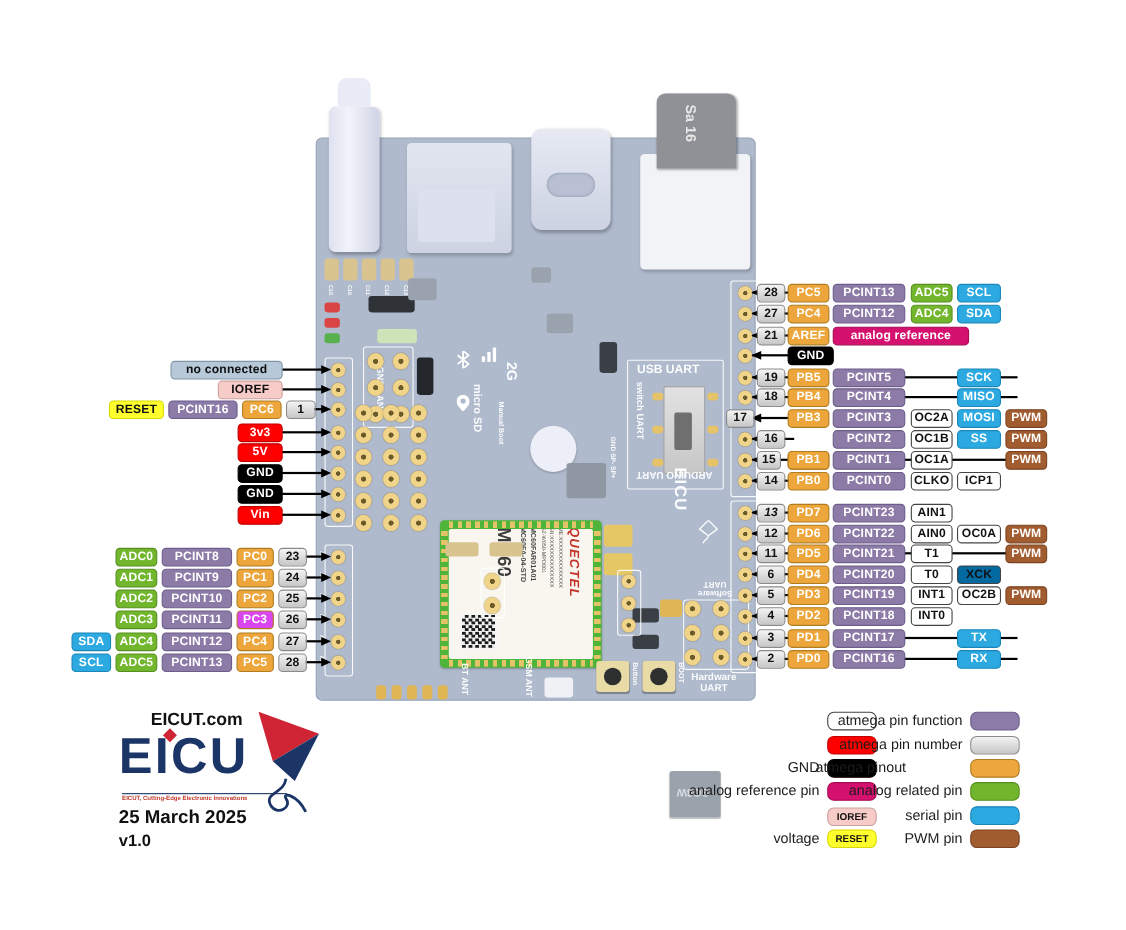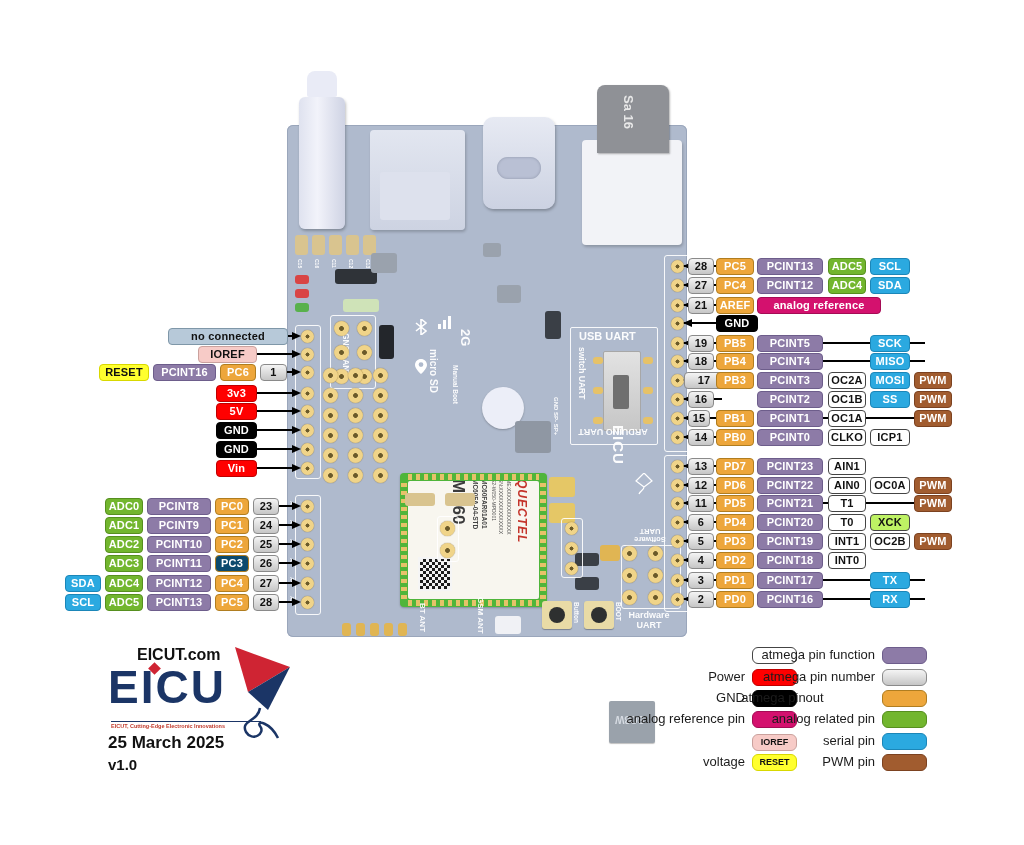--- a/index.html
+++ b/index.html
@@ -250,21 +250,21 @@
       <div class="cline" style="left: 780px; top: 360px; width: 145px;"></div>
       <div class="arrow-l" style="left: 683px; top: 356.5px;"></div>
       <div class="hole" style="left: 670.5px; top: 354.5px;"></div>
       <div class="cell" style="left: 688px; top: 352.5px; width: 26px; color: rgb(17, 17, 17); border-color: rgb(138, 138, 138); background: linear-gradient(rgb(244, 244, 244), rgb(198, 198, 198));">18</div>
       <div class="cell" style="left: 716px; top: 352.5px; width: 38px; color: rgb(255, 255, 255); border-color: rgb(176, 125, 32); background: rgb(237, 166, 59);">PB4</div>
       <div class="cell" style="left: 757px; top: 352.5px; width: 66px; color: rgb(255, 255, 255); border-color: rgb(109, 93, 139); background: rgb(141, 123, 167);">PCINT4</div>
       <div class="cell" style="left: 870px; top: 352.5px; width: 40px; color: rgb(255, 255, 255); border-color: rgb(27, 134, 184); background: rgb(43, 169, 224);">MISO</div>
       <div class="cline" style="left: 684px; top: 379px; width: 38px;"></div>
       <div class="arrow-l" style="left: 683px; top: 375.5px;"></div>
       <div class="hole" style="left: 670.5px; top: 373.5px;"></div>
-      <div class="cell" style="left: 684px; top: 371.5px; width: 40px; color: rgb(17, 17, 17); border-color: rgb(138, 138, 138); background: linear-gradient(rgb(244, 244, 244), rgb(198, 198, 198));">17</div>
+      <div class="cell" style="left: 660px; top: 371.5px; width: 26px; color: rgb(17, 17, 17); border-color: rgb(138, 138, 138); background: linear-gradient(rgb(244, 244, 244), rgb(198, 198, 198));">17</div>
       <div class="cell" style="left: 716px; top: 371.5px; width: 38px; color: rgb(255, 255, 255); border-color: rgb(176, 125, 32); background: rgb(237, 166, 59);">PB3</div>
       <div class="cell" style="left: 757px; top: 371.5px; width: 66px; color: rgb(255, 255, 255); border-color: rgb(109, 93, 139); background: rgb(141, 123, 167);">PCINT3</div>
       <div class="cell" style="left: 828px; top: 371.5px; width: 38px; color: rgb(17, 17, 17); border-color: rgb(68, 68, 68); background: rgb(255, 255, 255);">OC2A</div>
       <div class="cell" style="left: 870px; top: 371.5px; width: 40px; color: rgb(255, 255, 255); border-color: rgb(27, 134, 184); background: rgb(43, 169, 224);">MOSI</div>
       <div class="cell" style="left: 914px; top: 371.5px; width: 38px; color: rgb(255, 255, 255); border-color: rgb(124, 66, 32); background: rgb(161, 92, 47);">PWM</div>
       <div class="cline" style="left: 684px; top: 398px; width: 38px;"></div>
       <div class="arrow-l" style="left: 683px; top: 394.5px;"></div>
       <div class="hole" style="left: 670.5px; top: 392.5px;"></div>
       <div class="cell" style="left: 688px; top: 390.5px; width: 26px; color: rgb(17, 17, 17); border-color: rgb(138, 138, 138); background: linear-gradient(rgb(244, 244, 244), rgb(198, 198, 198));">16</div>
       <div class="cell" style="left: 716px; top: 390.5px; width: 38px; color: rgb(255, 255, 255); border-color: rgb(176, 125, 32); background: rgb(237, 166, 59); margin-top: 19px;">PB2</div>
@@ -285,21 +285,21 @@
       <div class="arrow-l" style="left: 683px; top: 432.5px;"></div>
       <div class="hole" style="left: 670.5px; top: 430.5px;"></div>
       <div class="cell" style="left: 688px; top: 428.5px; width: 26px; color: rgb(17, 17, 17); border-color: rgb(138, 138, 138); background: linear-gradient(rgb(244, 244, 244), rgb(198, 198, 198));">14</div>
       <div class="cell" style="left: 716px; top: 428.5px; width: 38px; color: rgb(255, 255, 255); border-color: rgb(176, 125, 32); background: rgb(237, 166, 59);">PB0</div>
       <div class="cell" style="left: 757px; top: 428.5px; width: 66px; color: rgb(255, 255, 255); border-color: rgb(109, 93, 139); background: rgb(141, 123, 167);">PCINT0</div>
       <div class="cell" style="left: 828px; top: 428.5px; width: 38px; color: rgb(17, 17, 17); border-color: rgb(68, 68, 68); background: rgb(255, 255, 255);">CLKO</div>
       <div class="cell" style="left: 870px; top: 428.5px; width: 40px; color: rgb(17, 17, 17); border-color: rgb(68, 68, 68); background: rgb(255, 255, 255);">ICP1</div>
       <div class="cline" style="left: 684px; top: 465px; width: 38px;"></div>
       <div class="arrow-l" style="left: 683px; top: 461.5px;"></div>
       <div class="hole" style="left: 670.5px; top: 459.5px;"></div>
-      <div class="cell" style="left: 688px; top: 457.5px; width: 26px; color: rgb(17, 17, 17); border-color: rgb(138, 138, 138); background: linear-gradient(rgb(244, 244, 244), rgb(198, 198, 198));">13</div>
+      <div class="cell" style="left: 688px; top: 457.5px; width: 26px; color: rgb(17, 17, 17); border-color: rgb(138, 138, 138); background: linear-gradient(rgb(244, 244, 244), rgb(198, 198, 198)); font-style: italic;">13</div>
       <div class="cell" style="left: 716px; top: 457.5px; width: 38px; color: rgb(255, 255, 255); border-color: rgb(176, 125, 32); background: rgb(237, 166, 59);">PD7</div>
       <div class="cell" style="left: 757px; top: 457.5px; width: 66px; color: rgb(255, 255, 255); border-color: rgb(109, 93, 139); background: rgb(141, 123, 167);">PCINT23</div>
       <div class="cell" style="left: 828px; top: 457.5px; width: 38px; color: rgb(17, 17, 17); border-color: rgb(68, 68, 68); background: rgb(255, 255, 255);">AIN1</div>
       <div class="cline" style="left: 684px; top: 484px; width: 38px;"></div>
       <div class="arrow-l" style="left: 683px; top: 480.5px;"></div>
       <div class="hole" style="left: 670.5px; top: 478.5px;"></div>
       <div class="cell" style="left: 688px; top: 476.5px; width: 26px; color: rgb(17, 17, 17); border-color: rgb(138, 138, 138); background: linear-gradient(rgb(244, 244, 244), rgb(198, 198, 198));">12</div>
       <div class="cell" style="left: 716px; top: 476.5px; width: 38px; color: rgb(255, 255, 255); border-color: rgb(176, 125, 32); background: rgb(237, 166, 59);">PD6</div>
       <div class="cell" style="left: 757px; top: 476.5px; width: 66px; color: rgb(255, 255, 255); border-color: rgb(109, 93, 139); background: rgb(141, 123, 167);">PCINT22</div>
       <div class="cell" style="left: 828px; top: 476.5px; width: 38px; color: rgb(17, 17, 17); border-color: rgb(68, 68, 68); background: rgb(255, 255, 255);">AIN0</div>
@@ -314,21 +314,21 @@
       <div class="cell" style="left: 757px; top: 494.5px; width: 66px; color: rgb(255, 255, 255); border-color: rgb(109, 93, 139); background: rgb(141, 123, 167);">PCINT21</div>
       <div class="cell" style="left: 828px; top: 494.5px; width: 38px; color: rgb(17, 17, 17); border-color: rgb(68, 68, 68); background: rgb(255, 255, 255);">T1</div>
       <div class="cell" style="left: 914px; top: 494.5px; width: 38px; color: rgb(255, 255, 255); border-color: rgb(124, 66, 32); background: rgb(161, 92, 47);">PWM</div>
       <div class="cline" style="left: 684px; top: 521px; width: 38px;"></div>
       <div class="arrow-l" style="left: 683px; top: 517.5px;"></div>
       <div class="hole" style="left: 670.5px; top: 515.5px;"></div>
       <div class="cell" style="left: 688px; top: 513.5px; width: 26px; color: rgb(17, 17, 17); border-color: rgb(138, 138, 138); background: linear-gradient(rgb(244, 244, 244), rgb(198, 198, 198));">6</div>
       <div class="cell" style="left: 716px; top: 513.5px; width: 38px; color: rgb(255, 255, 255); border-color: rgb(176, 125, 32); background: rgb(237, 166, 59);">PD4</div>
       <div class="cell" style="left: 757px; top: 513.5px; width: 66px; color: rgb(255, 255, 255); border-color: rgb(109, 93, 139); background: rgb(141, 123, 167);">PCINT20</div>
       <div class="cell" style="left: 828px; top: 513.5px; width: 38px; color: rgb(17, 17, 17); border-color: rgb(68, 68, 68); background: rgb(255, 255, 255);">T0</div>
-      <div class="cell" style="left: 870px; top: 513.5px; width: 40px; color: rgb(17, 17, 17); border-color: rgb(68, 68, 68); background: #bef264;">XCK</div>
+      <div class="cell" style="left: 870px; top: 513.5px; width: 40px; color: rgb(17, 17, 17); border-color: rgb(68, 68, 68); background: #0369a1;">XCK</div>
       <div class="cline" style="left: 684px; top: 540px; width: 38px;"></div>
       <div class="arrow-l" style="left: 683px; top: 536.5px;"></div>
       <div class="hole" style="left: 670.5px; top: 534.5px;"></div>
       <div class="cell" style="left: 688px; top: 532.5px; width: 26px; color: rgb(17, 17, 17); border-color: rgb(138, 138, 138); background: linear-gradient(rgb(244, 244, 244), rgb(198, 198, 198));">5</div>
       <div class="cell" style="left: 716px; top: 532.5px; width: 38px; color: rgb(255, 255, 255); border-color: rgb(176, 125, 32); background: rgb(237, 166, 59);">PD3</div>
       <div class="cell" style="left: 757px; top: 532.5px; width: 66px; color: rgb(255, 255, 255); border-color: rgb(109, 93, 139); background: rgb(141, 123, 167);">PCINT19</div>
       <div class="cell" style="left: 828px; top: 532.5px; width: 38px; color: rgb(17, 17, 17); border-color: rgb(68, 68, 68); background: rgb(255, 255, 255);">INT1</div>
       <div class="cell" style="left: 870px; top: 532.5px; width: 40px; color: rgb(17, 17, 17); border-color: rgb(68, 68, 68); background: rgb(255, 255, 255);">OC2B</div>
       <div class="cell" style="left: 914px; top: 532.5px; width: 38px; color: rgb(255, 255, 255); border-color: rgb(124, 66, 32); background: rgb(161, 92, 47);">PWM</div>
       <div class="cline" style="left: 684px; top: 559px; width: 38px;"></div>
@@ -350,21 +350,21 @@
       <div class="cline" style="left: 780px; top: 598px; width: 145px;"></div>
       <div class="arrow-l" style="left: 683px; top: 594.5px;"></div>
       <div class="hole" style="left: 670.5px; top: 592.5px;"></div>
       <div class="cell" style="left: 688px; top: 590.5px; width: 26px; color: rgb(17, 17, 17); border-color: rgb(138, 138, 138); background: linear-gradient(rgb(244, 244, 244), rgb(198, 198, 198));">2</div>
       <div class="cell" style="left: 716px; top: 590.5px; width: 38px; color: rgb(255, 255, 255); border-color: rgb(176, 125, 32); background: rgb(237, 166, 59);">PD0</div>
       <div class="cell" style="left: 757px; top: 590.5px; width: 66px; color: rgb(255, 255, 255); border-color: rgb(109, 93, 139); background: rgb(141, 123, 167);">PCINT16</div>
       <div class="cell" style="left: 870px; top: 590.5px; width: 40px; color: rgb(255, 255, 255); border-color: rgb(27, 134, 184); background: rgb(43, 169, 224);">RX</div>
       <div class="cline" style="left: 249px; top: 335px; width: 45px;"></div>
       <div class="arrow-r" style="left: 292px; top: 331.5px;"></div>
       <div class="hole" style="left: 300.5px; top: 329.5px;"></div>
-      <div class="cell" style="left: 155px; top: 327.5px; width: 120px; color: rgb(17, 17, 17); border-color: rgb(127, 151, 168); background: rgb(183, 201, 217); margin-left: 13px;">no connected</div>
+      <div class="cell" style="left: 155px; top: 327.5px; width: 102px; color: rgb(17, 17, 17); border-color: rgb(127, 151, 168); background: rgb(183, 201, 217);">no connected</div>
       <div class="cline" style="left: 249px; top: 353px; width: 45px;"></div>
       <div class="arrow-r" style="left: 292px; top: 349.5px;"></div>
       <div class="hole" style="left: 300.5px; top: 347.5px;"></div>
       <div class="cell" style="left: 198px; top: 345.5px; width: 59px; color: rgb(17, 17, 17); border-color: rgb(202, 161, 157); background: rgb(247, 203, 199);">IOREF</div>
       <div class="cline" style="left: 279px; top: 371px; width: 15px;"></div>
       <div class="arrow-r" style="left: 292px; top: 367.5px;"></div>
       <div class="hole" style="left: 300.5px; top: 365.5px;"></div>
       <div class="cell" style="left: 260px; top: 363.5px; width: 27px; color: rgb(17, 17, 17); border-color: rgb(138, 138, 138); background: linear-gradient(rgb(244, 244, 244), rgb(198, 198, 198));">1</div>
       <div class="cell" style="left: 220px; top: 363.5px; width: 36px; color: rgb(255, 255, 255); border-color: rgb(176, 125, 32); background: rgb(237, 166, 59);">PC6</div>
       <div class="cell" style="left: 153px; top: 363.5px; width: 63px; color: rgb(255, 255, 255); border-color: rgb(109, 93, 139); background: rgb(141, 123, 167);">PCINT16</div>
@@ -407,21 +407,21 @@
       <div class="arrow-r" style="left: 292px; top: 539.5px;"></div>
       <div class="hole" style="left: 300.5px; top: 537.5px;"></div>
       <div class="cell" style="left: 253px; top: 535.5px; width: 26px; color: rgb(17, 17, 17); border-color: rgb(138, 138, 138); background: linear-gradient(rgb(244, 244, 244), rgb(198, 198, 198));">25</div>
       <div class="cell" style="left: 215px; top: 535.5px; width: 34px; color: rgb(255, 255, 255); border-color: rgb(176, 125, 32); background: rgb(237, 166, 59);">PC2</div>
       <div class="cell" style="left: 147px; top: 535.5px; width: 64px; color: rgb(255, 255, 255); border-color: rgb(109, 93, 139); background: rgb(141, 123, 167);">PCINT10</div>
       <div class="cell" style="left: 105px; top: 535.5px; width: 38px; color: rgb(255, 255, 255); border-color: rgb(86, 143, 31); background: rgb(114, 182, 46);">ADC2</div>
       <div class="cline" style="left: 271px; top: 562px; width: 23px;"></div>
       <div class="arrow-r" style="left: 292px; top: 558.5px;"></div>
       <div class="hole" style="left: 300.5px; top: 556.5px;"></div>
       <div class="cell" style="left: 253px; top: 554.5px; width: 26px; color: rgb(17, 17, 17); border-color: rgb(138, 138, 138); background: linear-gradient(rgb(244, 244, 244), rgb(198, 198, 198));">26</div>
-      <div class="cell" style="left: 215px; top: 554.5px; width: 34px; color: rgb(255, 255, 255); border-color: rgb(176, 125, 32); background: #0c4a6e;">PC3</div>
+      <div class="cell" style="left: 215px; top: 554.5px; width: 34px; color: rgb(255, 255, 255); border-color: rgb(176, 125, 32); background: #d946ef;">PC3</div>
       <div class="cell" style="left: 147px; top: 554.5px; width: 64px; color: rgb(255, 255, 255); border-color: rgb(109, 93, 139); background: rgb(141, 123, 167);">PCINT11</div>
       <div class="cell" style="left: 105px; top: 554.5px; width: 38px; color: rgb(255, 255, 255); border-color: rgb(86, 143, 31); background: rgb(114, 182, 46);">ADC3</div>
       <div class="cline" style="left: 271px; top: 582px; width: 23px;"></div>
       <div class="arrow-r" style="left: 292px; top: 578.5px;"></div>
       <div class="hole" style="left: 300.5px; top: 576.5px;"></div>
       <div class="cell" style="left: 253px; top: 574.5px; width: 26px; color: rgb(17, 17, 17); border-color: rgb(138, 138, 138); background: linear-gradient(rgb(244, 244, 244), rgb(198, 198, 198));">27</div>
       <div class="cell" style="left: 215px; top: 574.5px; width: 34px; color: rgb(255, 255, 255); border-color: rgb(176, 125, 32); background: rgb(237, 166, 59);">PC4</div>
       <div class="cell" style="left: 147px; top: 574.5px; width: 64px; color: rgb(255, 255, 255); border-color: rgb(109, 93, 139); background: rgb(141, 123, 167);">PCINT12</div>
       <div class="cell" style="left: 105px; top: 574.5px; width: 38px; color: rgb(255, 255, 255); border-color: rgb(86, 143, 31); background: rgb(114, 182, 46);">ADC4</div>
       <div class="cell" style="left: 65px; top: 574.5px; width: 36px; color: rgb(255, 255, 255); border-color: rgb(27, 134, 184); background: rgb(43, 169, 224);">SDA</div>
@@ -469,21 +469,20 @@
       <div class="hole bighole" style="left: 621.5px; top: 567.5px;"></div>
       <div class="hole bighole" style="left: 647.5px; top: 567.5px;"></div>
       <div class="hole bighole" style="left: 621.5px; top: 589.5px;"></div>
       <div class="hole bighole" style="left: 647.5px; top: 589.5px;"></div>
       <div class="hole bighole" style="left: 439.5px; top: 520.5px;"></div>
       <div class="hole bighole" style="left: 439.5px; top: 542.5px;"></div>
       <div class="hole" style="left: 564.5px; top: 521.5px;"></div>
       <div class="hole" style="left: 564.5px; top: 541.5px;"></div>
       <div class="hole" style="left: 564.5px; top: 561.5px;"></div>
       <div class="sw" style="left: 752px; top: 646.5px; background: rgb(255, 255, 255); border-color: rgb(68, 68, 68); color: rgb(17, 17, 17);"></div>
-      <div class="lg-label" style="left: 240px; top: 669px; width: 505px;">Power</div>
       <div class="sw" style="left: 752px; top: 668.5px; background: rgb(255, 0, 0); border-color: rgb(192, 0, 0); color: rgb(255, 255, 255);"></div>
       <div class="lg-label" style="left: 240px; top: 690px; width: 505px;">GND</div>
       <div class="sw" style="left: 752px; top: 689.5px; background: rgb(0, 0, 0); border-color: rgb(0, 0, 0); color: rgb(255, 255, 255);"></div>
       <div class="lg-label" style="left: 240px; top: 711px; width: 505px;">analog reference pin</div>
       <div class="sw" style="left: 752px; top: 710.5px; background: rgb(212, 17, 110); border-color: rgb(165, 11, 85); color: rgb(255, 255, 255);"></div>
       <div class="sw" style="left: 752px; top: 733.5px; background: rgb(247, 203, 199); border-color: rgb(202, 161, 157); color: rgb(17, 17, 17);">IOREF</div>
       <div class="lg-label" style="left: 240px; top: 754px; width: 505px;">voltage</div>
       <div class="sw" style="left: 752px; top: 753.5px; background: rgb(255, 255, 46); border-color: rgb(216, 216, 0); color: rgb(17, 17, 17);">RESET</div>
       <div class="lg-label" style="left: 690px; top: 647px; width: 185px;">atmega pin function</div>
       <div class="sw" style="left: 882px; top: 646.5px; background: rgb(141, 123, 167); border-color: rgb(109, 93, 139); color: rgb(255, 255, 255);"></div>

